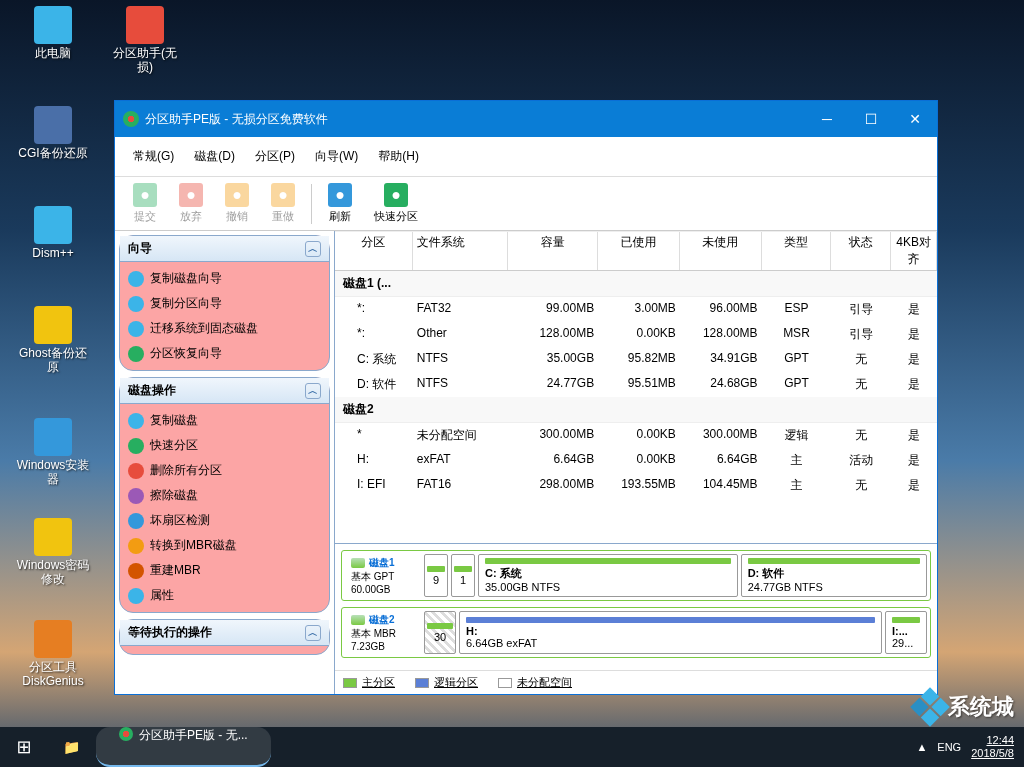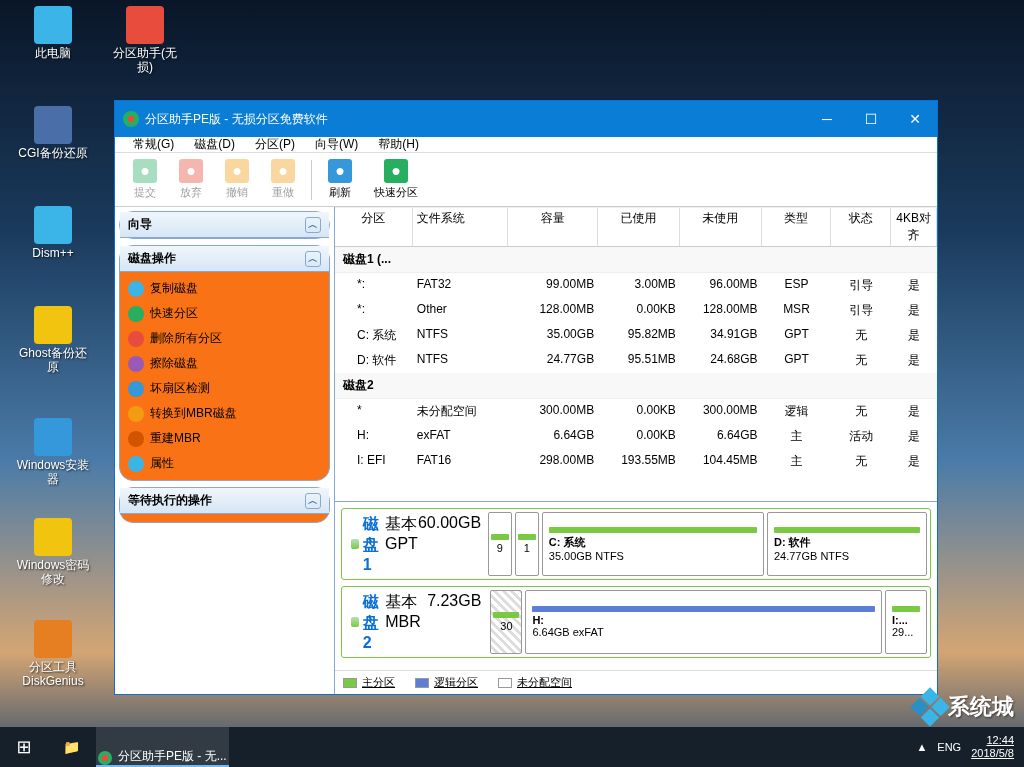--- a/index.html
+++ b/index.html
@@ -10,69 +10,69 @@
 .desktop-icon .icon { width: 38px; height: 38px; margin: 0 auto 2px; border-radius: 4px; display: flex; align-items: center; justify-content: center; font-size: 24px; }
 .desktop-icon .label { text-shadow: 1px 1px 2px rgba(0,0,0,0.8); line-height: 1.2; }
 
 
 .window { position: absolute; left: 114px; top: 100px; width: 824px; height: 595px; background: #fff; border: 1px solid #0a6fd6; display: flex; flex-direction: column; }
 .titlebar { height: 36px; background: #0a7dd6; color: #fff; display: flex; align-items: center; padding: 0 0 0 8px; font-size: 12px; }
 .titlebar .icon { width: 16px; height: 16px; margin-right: 6px; background: radial-gradient(circle, #e74c3c 30%, #27ae60 30%); border-radius: 50%; }
 .title-controls { margin-left: auto; display: flex; }
 .title-controls div { width: 44px; height: 30px; display: flex; align-items: center; justify-content: center; font-size: 14px; color: #fff; cursor: pointer; }
 
-.menubar { height: 16px; background: #fff; display: flex; align-items: center; padding: 0 8px; border-bottom: 1px solid #ddd; font-size: 12px; }
+.menubar { height: 40px; background: #fff; display: flex; align-items: center; padding: 0 8px; border-bottom: 1px solid #ddd; font-size: 12px; }
 .menubar > div { padding: 2px 10px; cursor: pointer; }
 
 .toolbar { height: 54px; background: #fff; display: flex; align-items: center; padding: 0 8px; border-bottom: 1px solid #ccc; gap: 2px; }
 .tool-btn { display: flex; flex-direction: column; align-items: center; justify-content: center; padding: 4px 10px; font-size: 11px; cursor: pointer; border-radius: 3px; min-width: 44px; }
 .tool-btn .ticon { width: 24px; height: 24px; margin-bottom: 2px; border-radius: 3px; display: flex; align-items: center; justify-content: center; font-size: 16px; }
 .tool-sep { width: 1px; height: 40px; background: #ccc; margin: 0 4px; }
 .tool-btn.disabled { opacity: 0.4; }
 
 .main-area { flex: 1; display: flex; overflow: hidden; }
 .sidebar { width: 220px; background: #fff; border-right: 1px solid #8aa8cc; padding: 4px; overflow-y: auto; }
-.panel { border: 1px solid #8aa8cc; border-radius: 14px; margin-bottom: 6px; background: #f97316; }
+.panel { border: 1px solid #8aa8cc; border-radius: 14px; margin-bottom: 6px; background: #fca5a5; }
 .panel-header { background: linear-gradient(#f0f6fc, #d6e6f5); padding: 4px 8px; font-size: 12px; font-weight: bold; display: flex; align-items: center; justify-content: space-between; cursor: pointer; border-bottom: 1px solid #8aa8cc; }
 .panel-header .collapse { width: 16px; height: 16px; border: 1px solid #8aa8cc; border-radius: 3px; display: flex; align-items: center; justify-content: center; font-size: 10px; color: #3a6fa8; }
 .panel-body { padding: 4px 0; }
 .panel-item { padding: 4px 8px; font-size: 12px; display: flex; align-items: center; gap: 6px; cursor: pointer; }
 .panel-item .picon { width: 16px; height: 16px; border-radius: 50%; flex-shrink: 0; }
 
 .content { flex: 1; display: flex; flex-direction: column; overflow: hidden; }
 .table-header { display: flex; background: #fff; border-bottom: 1px solid #ccc; font-size: 12px; border-top: 1px solid #eee; }
 .table-header > div { padding: 2px 4px; border-right: 1px solid #ddd; text-align: center; }
 .table-body { flex: 1; overflow-y: auto; font-size: 12px; }
 .group-header { background: #f8f8f8; padding: 4px 8px; font-weight: bold; font-size: 12px; border-bottom: 1px solid #eee; cursor: pointer; }
 .data-row { display: flex; padding: 3px 0; }
 .data-row > div { padding: 1px 4px; text-align: right; white-space: nowrap; overflow: hidden; }
 .data-row > div:first-child { text-align: left; padding-left: 22px; }
 .col-part { width: 78px; } .col-fs { width: 96px; text-align: left !important; } .col-cap { width: 90px; } .col-used { width: 82px; } .col-free { width: 82px; } .col-type { width: 70px; text-align: center !important; } .col-status { width: 60px; text-align: center !important; } .col-4k { width: 46px; text-align: center !important; }
 
 .disk-visual { border-top: 1px solid #8aa8cc; padding: 6px; background: #fff; }
 .disk-bar { border: 1px solid #7ac943; border-radius: 3px; padding: 3px; display: flex; gap: 3px; margin-bottom: 6px; align-items: stretch; background: #fff; }
-.disk-info { display: flex; justify-content: space-between; padding: 2px 6px; font-size: 16px; min-width: 76px; }
+.disk-info { display: flex; flex-direction: column; justify-content: space-between; padding: 2px 6px; font-size: 10px; min-width: 76px; }
 .disk-info .dname { font-weight: bold; color: #0a6fd6; display: flex; align-items: center; gap: 4px; }
 .disk-info .dicon { width: 14px; height: 10px; background: linear-gradient(#b8e0b8, #7ac943); border-radius: 2px; display: inline-block; }
 .part-block { border: 1px solid #999; border-radius: 2px; padding: 2px 6px; font-size: 11px; display: flex; flex-direction: column; justify-content: center; background: #fff; position: relative; }
 .part-block .ptop { height: 6px; background: #7ac943; border-radius: 1px; margin-bottom: 2px; }
 .part-block.logical .ptop { background: #5b7fd6; }
 .part-block .pname { font-weight: bold; }
 .part-small { width: 24px; padding: 2px; align-items: center; justify-content: center; text-align: center; }
 .part-small .ptop { width: 100%; }
 .hatched { background: repeating-linear-gradient(45deg, #fff, #fff 3px, #ddd 3px, #ddd 6px); }
 
 .legend { display: flex; gap: 20px; padding: 4px 8px; font-size: 11px; border-top: 1px solid #ddd; align-items: center; text-decoration: underline; }
 .legend-item { display: flex; align-items: center; gap: 5px; }
 .legend-swatch { width: 14px; height: 10px; border: 1px solid #999; }
 
 
 .taskbar { position: absolute; bottom: 0; left: 0; right: 0; height: 40px; background: #16202a; display: flex; align-items: center; color: #fff; font-size: 12px; }
 .taskbar .start { width: 48px; height: 100%; display: flex; align-items: center; justify-content: center; cursor: pointer; font-size: 18px; }
-.taskbar .task-item { height: 100%; padding: 0 2px; display: flex; align-items: flex-end; gap: 6px; cursor: pointer; border-bottom: 2px solid #76b9ed; background: rgba(255,255,255,0.12); }
+.taskbar .task-item { height: 100%; padding: 0 23px; display: flex; align-items: flex-start; gap: 6px; cursor: pointer; border-bottom: 2px solid #76b9ed; background: rgba(255,255,255,0.12); border-radius: 14px; }
 .taskbar .tray { margin-left: auto; display: flex; align-items: center; gap: 10px; padding: 0 10px; font-size: 11px; }
 .taskbar .tray .clock { text-align: right; line-height: 1.2; text-decoration: underline; }
 
 .watermark { position: absolute; right: 10px; bottom: 45px; color: #fff; font-size: 22px; font-weight: bold; display: flex; align-items: center; gap: 4px; text-shadow: 1px 1px 2px rgba(0,0,0,0.5); margin-top: 40px; }
 .watermark .wicon { width: 28px; height: 28px; transform: rotate(45deg); display: grid; grid-template: 1fr 1fr / 1fr 1fr; gap: 2px; }
 .watermark .wicon div { background: #3bb4e8; }
 .watermark .wicon div:nth-child(3) { background: #2a8fc4; }
 </style>
 </head>
 <body>
@@ -157,20 +157,38 @@
         <span>快速分区</span>
       </div>
     </div>
 
   <div class="main-area">
     <div class="sidebar" id="sidebar">
         <div class="panel">
           <div class="panel-header">
             <span>向导</span>
             <div class="collapse">︿</div>
+          </div>
+          <div class="panel-body">
+            <div class="panel-item">
+              <div class="picon" style="background:#3bb4e8"></div>
+              <span>复制磁盘向导</span>
+            </div>
+            <div class="panel-item">
+              <div class="picon" style="background:#3bb4e8"></div>
+              <span>复制分区向导</span>
+            </div>
+            <div class="panel-item">
+              <div class="picon" style="background:#3bb4e8"></div>
+              <span>迁移系统到固态磁盘</span>
+            </div>
+            <div class="panel-item">
+              <div class="picon" style="background:#27ae60"></div>
+              <span>分区恢复向导</span>
+            </div>
           </div>
         </div>
         <div class="panel">
           <div class="panel-header">
             <span>磁盘操作</span>
             <div class="collapse">︿</div>
           </div>
           <div class="panel-body">
             <div class="panel-item">
               <div class="picon" style="background:#3bb4e8"></div>

